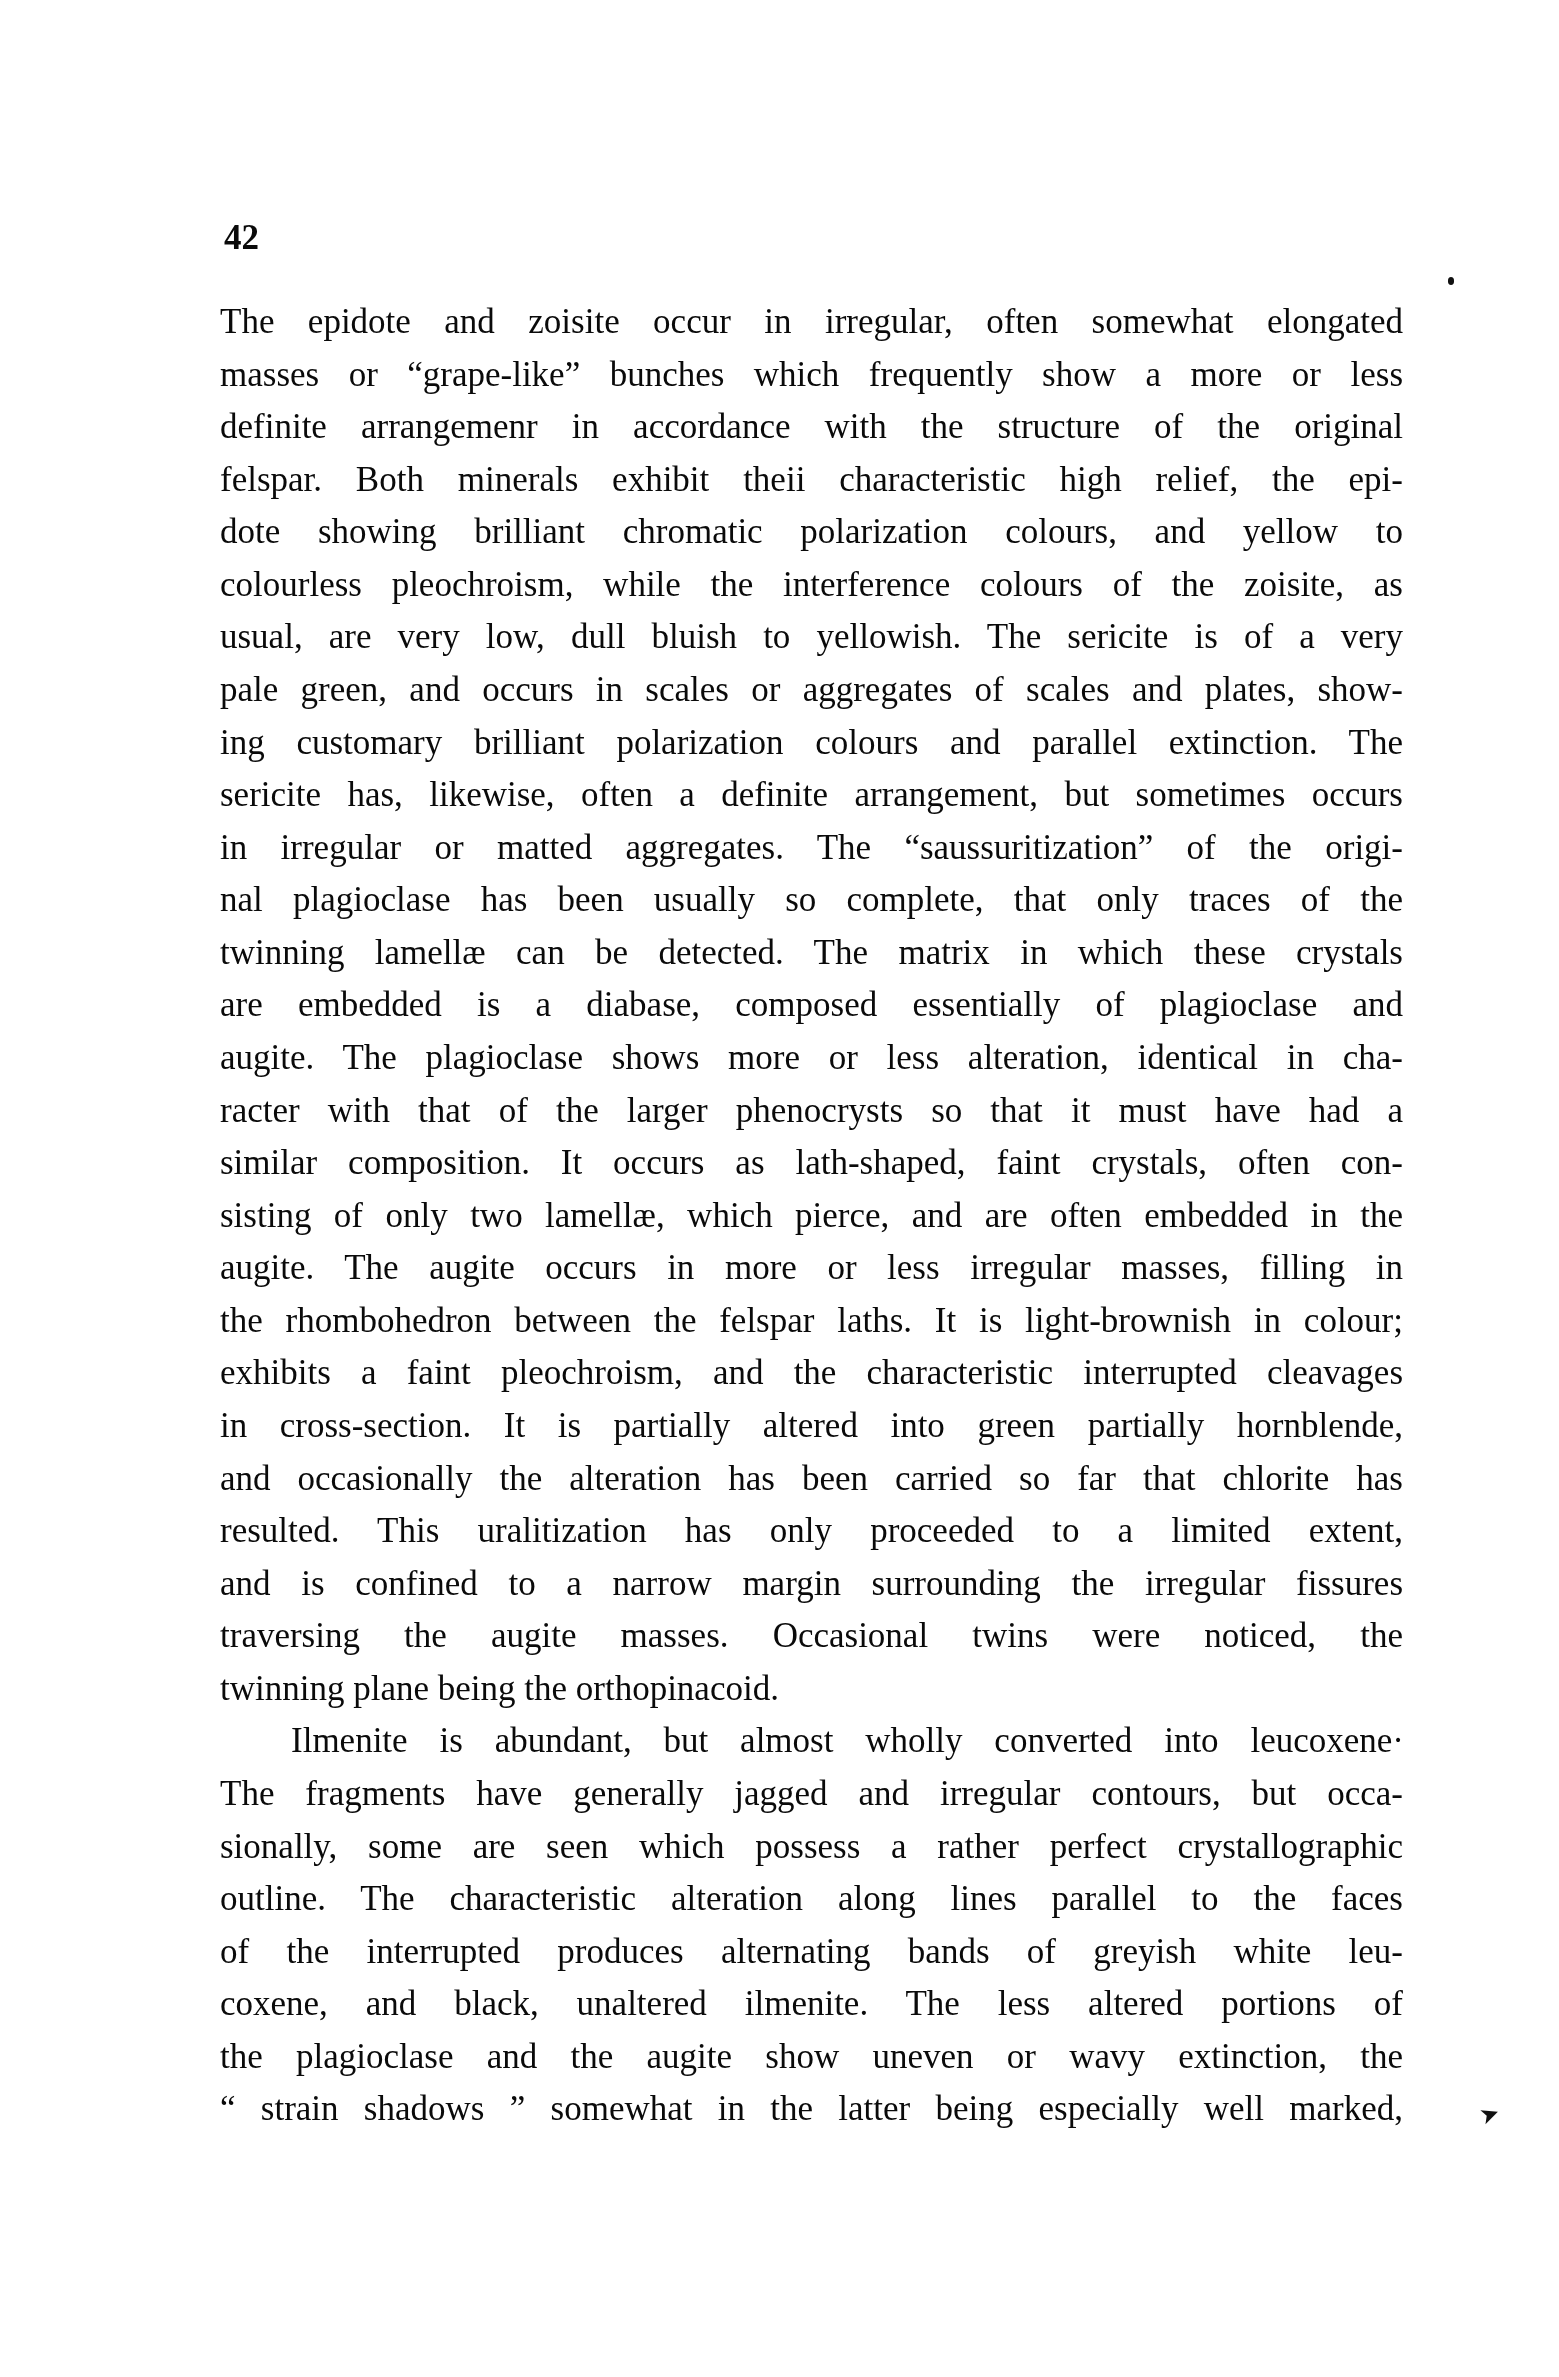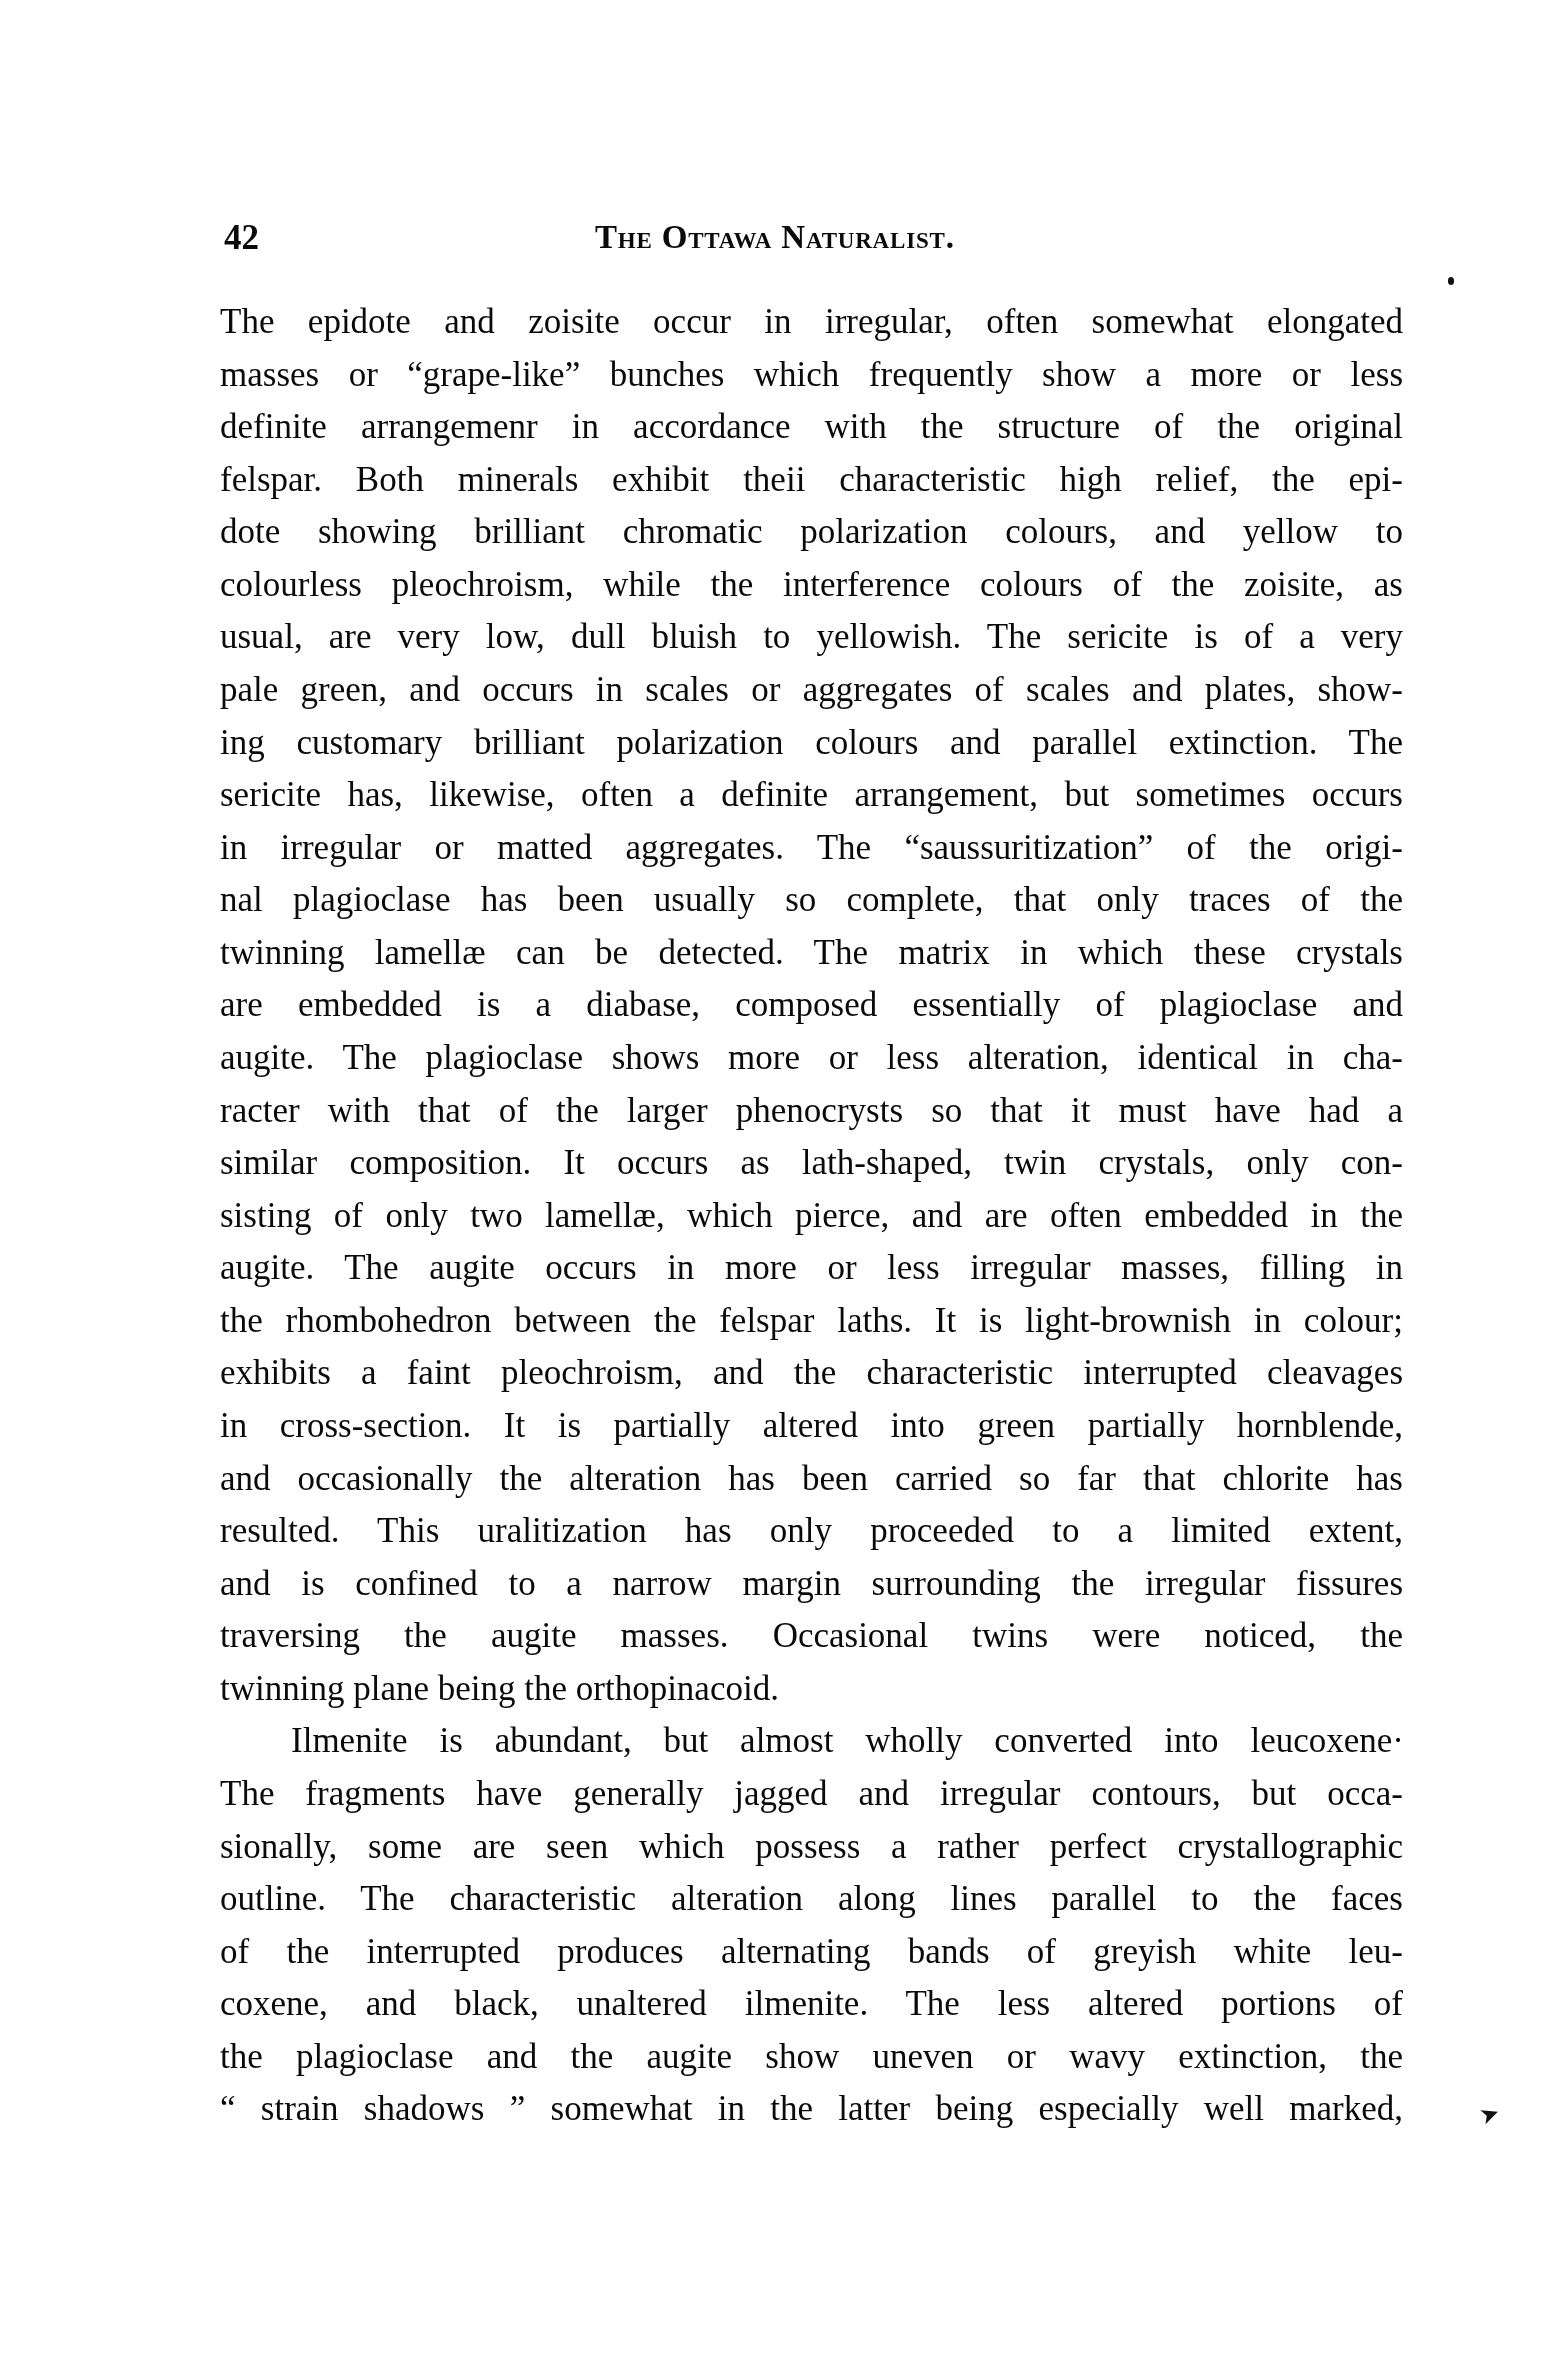--- a/index.html
+++ b/index.html
@@ -15,41 +15,40 @@
   .line.last { text-align-last: left; }
   .line.indent { padding-left: 71px; width: 1113px; }
   .speck { position: absolute; left: 1448px; top: 233px; width: 6.3px; height: 7.8px; border-radius: 50%; background: #111; }
   .mark-icon { position: absolute; left: 1480px; top: 2059px; font-size: 23.5px; line-height: 23.5px; color: #111; transform: rotate(-20deg); }
 </style>
 </head>
 <body>
 
 <div class="page">
   <div class="page-number">42</div>
-  <div class="running-head">The Ottawa Naturalist.</div>
   <div class="speck"></div>
 
   <div class="body-text">
     <div class="line" style="top:0px">The epidote and zoisite occur in irregular, often somewhat elongated</div>
     <div class="line" style="top:53px">masses or “grape-like” bunches which frequently show a more or less</div>
     <div class="line" style="top:105px">definite arrangemenr in accordance with the structure of the original</div>
     <div class="line" style="top:158px">felspar. Both minerals exhibit theii characteristic high relief, the epi-</div>
     <div class="line" style="top:210px">dote showing brilliant chromatic polarization colours, and yellow to</div>
     <div class="line" style="top:263px">colourless pleochroism, while the interference colours of the zoisite, as</div>
     <div class="line" style="top:315px">usual, are very low, dull bluish to yellowish. The sericite is of a very</div>
     <div class="line" style="top:368px">pale green, and occurs in scales or aggregates of scales and plates, show-</div>
     <div class="line" style="top:421px">ing customary brilliant polarization colours and parallel extinction. The</div>
     <div class="line" style="top:473px">sericite has, likewise, often a definite arrangement, but sometimes occurs</div>
     <div class="line" style="top:526px">in irregular or matted aggregates. The “saussuritization” of the origi-</div>
     <div class="line" style="top:578px">nal plagioclase has been usually so complete, that only traces of the</div>
     <div class="line" style="top:631px">twinning lamellæ can be detected. The matrix in which these crystals</div>
     <div class="line" style="top:683px">are embedded is a diabase, composed essentially of plagioclase and</div>
     <div class="line" style="top:736px">augite. The plagioclase shows more or less alteration, identical in cha-</div>
     <div class="line" style="top:789px">racter with that of the larger phenocrysts so that it must have had a</div>
-    <div class="line" style="top:841px">similar composition. It occurs as lath-shaped, twin crystals, only con-</div>
+    <div class="line" style="top:841px">similar composition. It occurs as lath-shaped, faint crystals, often con-</div>
     <div class="line" style="top:894px">sisting of only two lamellæ, which pierce, and are often embedded in the</div>
     <div class="line" style="top:946px">augite. The augite occurs in more or less irregular masses, filling in</div>
     <div class="line" style="top:999px">the rhombohedron between the felspar laths. It is light-brownish in colour;</div>
     <div class="line" style="top:1051px">exhibits a faint pleochroism, and the characteristic interrupted cleavages</div>
     <div class="line" style="top:1104px">in cross-section. It is partially altered into green partially hornblende,</div>
     <div class="line" style="top:1157px">and occasionally the alteration has been carried so far that chlorite has</div>
     <div class="line" style="top:1209px">resulted. This uralitization has only proceeded to a limited extent,</div>
     <div class="line" style="top:1262px">and is confined to a narrow margin surrounding the irregular fissures</div>
     <div class="line" style="top:1314px">traversing the augite masses. Occasional twins were noticed, the</div>
     <div class="line last" style="top:1367px">twinning plane being the orthopinacoid.</div>

